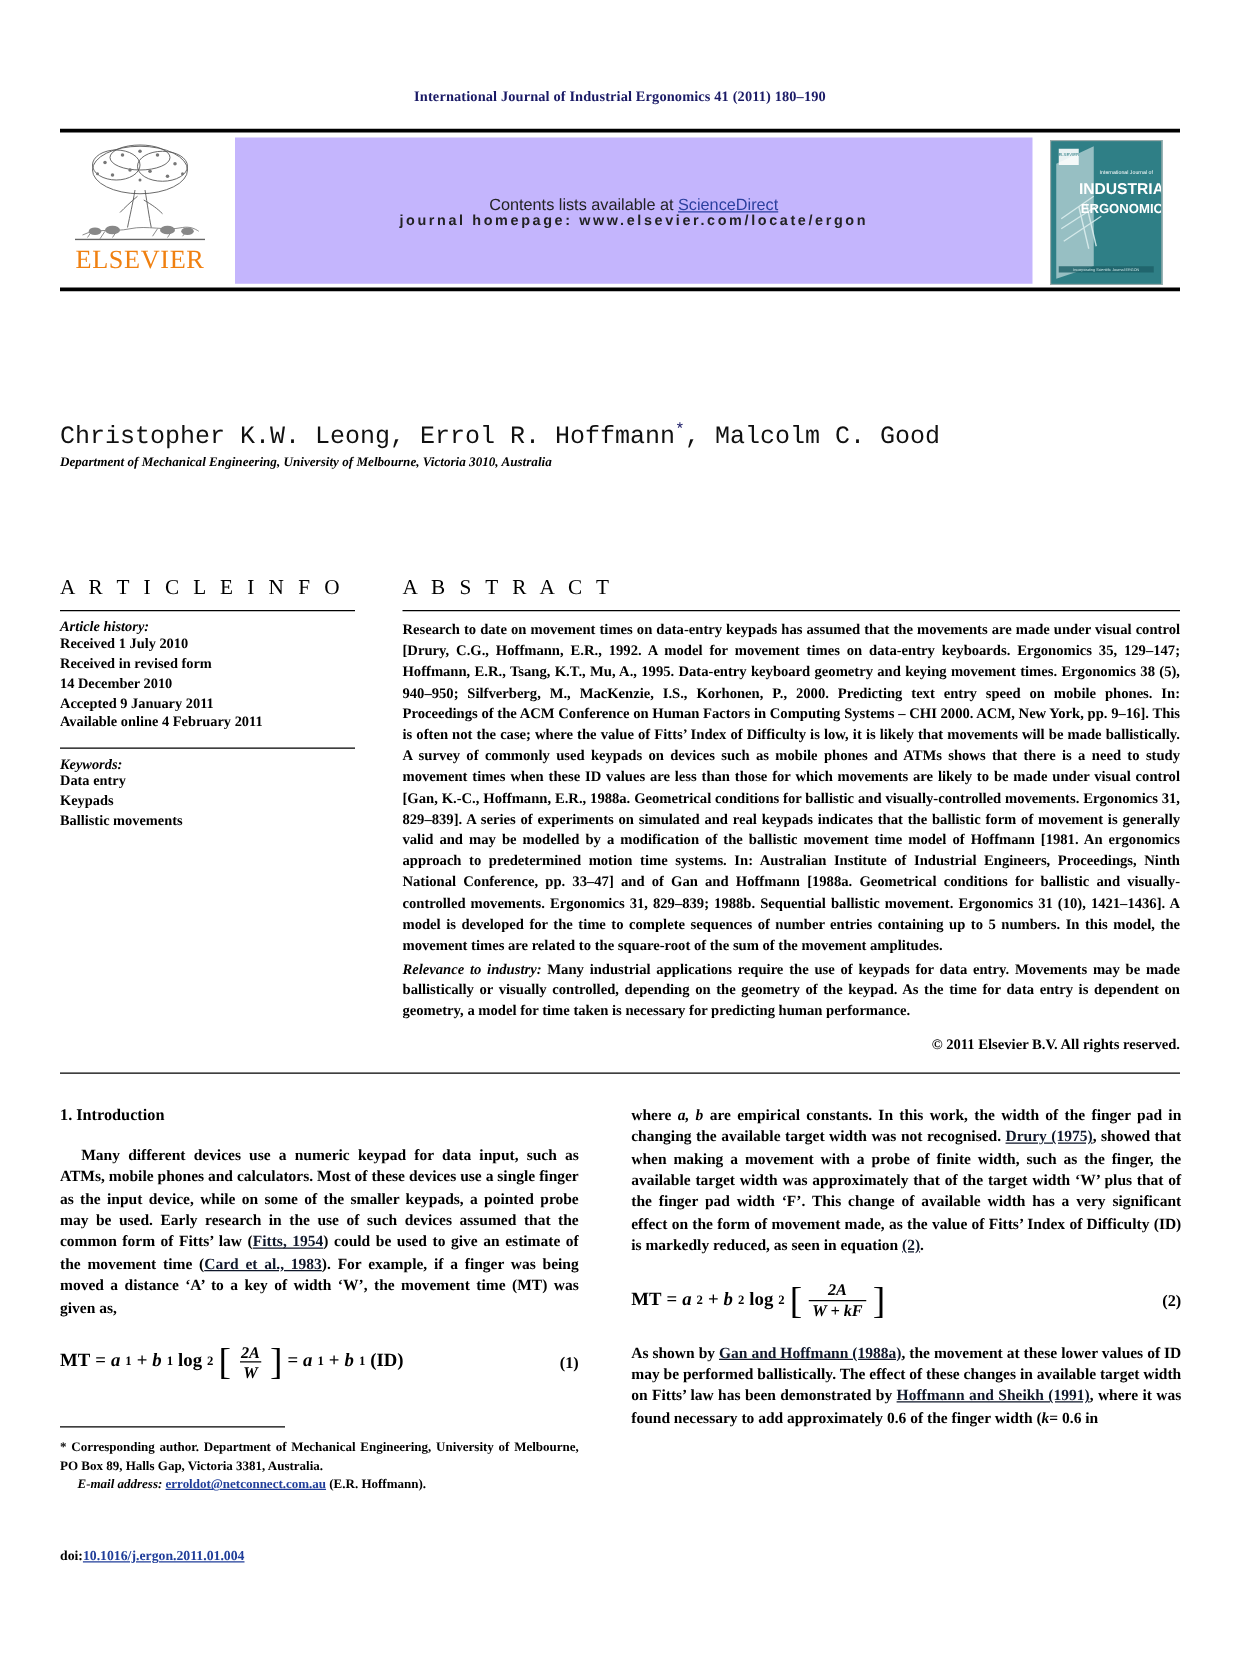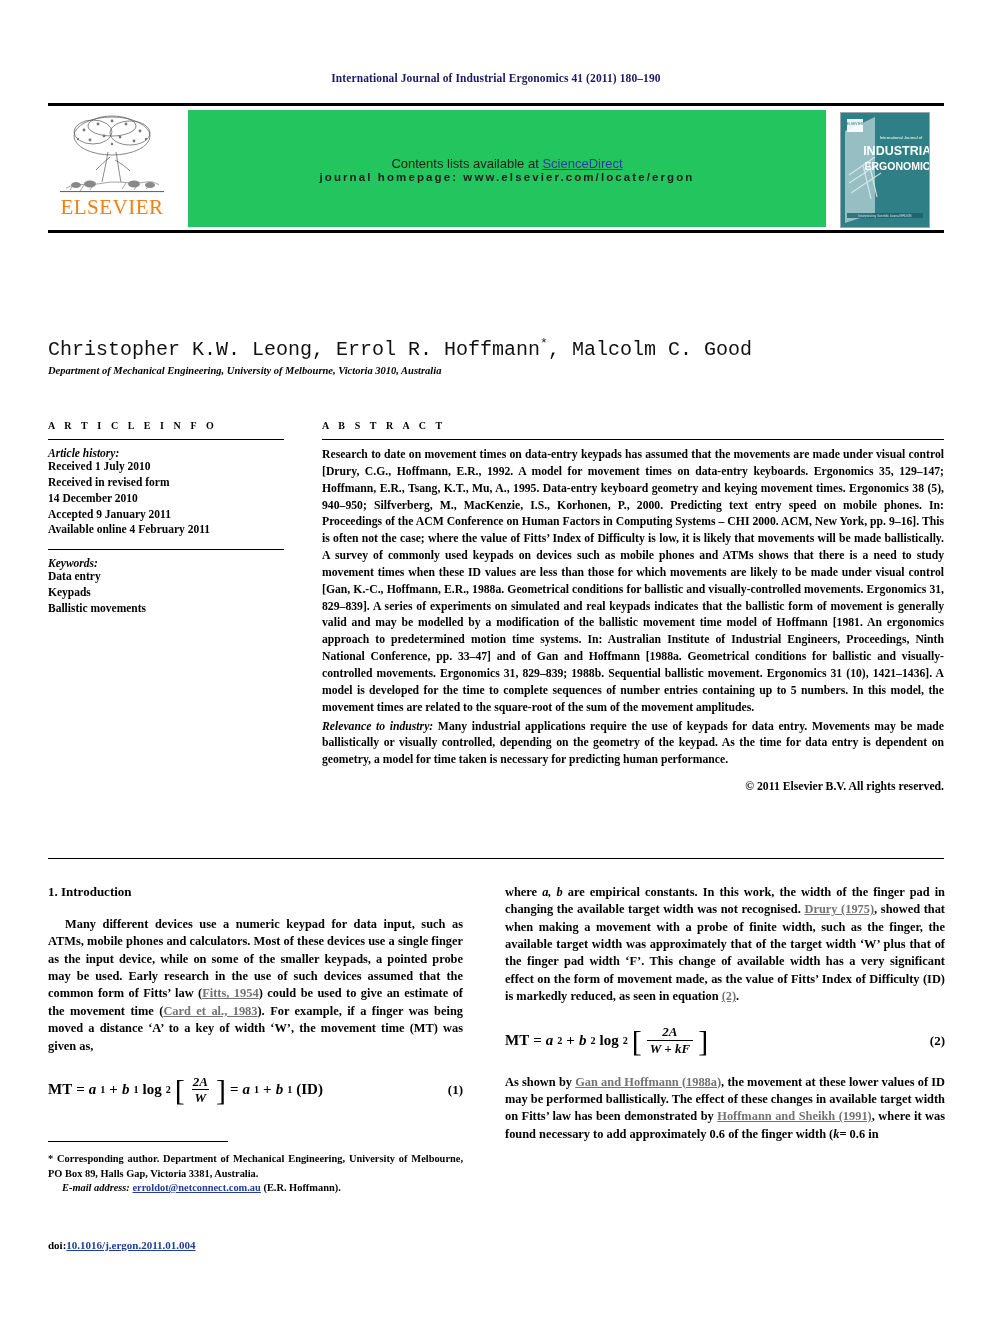--- a/index.html
+++ b/index.html
@@ -66,21 +66,21 @@
   .elsevier-word {
     font-family: "Liberation Serif", serif;
     font-size: 21px;
     letter-spacing: .5px;
     color: #F08010;
     line-height: 1;
     margin-top: 1px;
   }
   .journal-band {
     flex: 1 1 auto;
-    background: #22c55e;
+    background: #c4b5fd;
     display: flex;
     flex-direction: column;
     align-items: center;
     justify-content: center;
     margin: 4px 0 6px 12px;
     position: relative;
   }
   .contents-line {
     font-family: "Liberation Sans", sans-serif;
     font-size: 13px;
@@ -156,23 +156,24 @@
     left: 48px; top: 420px;
     width: 236px;
   }
   .abs-col {
     position: absolute;
     left: 322px; top: 420px;
     width: 622px;
   }
   .sec-head {
     font-family: "Liberation Serif", serif;
-    font-weight: bold;
-    font-size: 10px;
+    font-weight: normal;
+    font-size: 17px;
     letter-spacing: 3.6px;
+    margin-top: 40px;
   }
   .rule {
     border-top: 1.6px solid #000;
     margin: 8px 0 7px 0;
   }
   .rule-thin {
     border-top: 1.3px solid #000;
     margin: 11px 0 7px 0;
   }
   .info-label {
@@ -224,21 +225,21 @@
     margin-bottom: 16px;
   }
   .para {
     font-size: 12.4px;
     font-weight: bold;
     line-height: 1.40;
     text-align: justify;
     margin: 0 0 4px 0;
   }
   .para.indent { text-indent: 17px; }
-  .cite { color: #737373; }
+  .cite { color: #0f172a; }
   .it { font-style: italic; }
 
   
   .equation {
     position: relative;
     display: flex;
     align-items: center;
     font-size: 15px;
     font-weight: bold;
     margin: 18px 0 16px 0;

